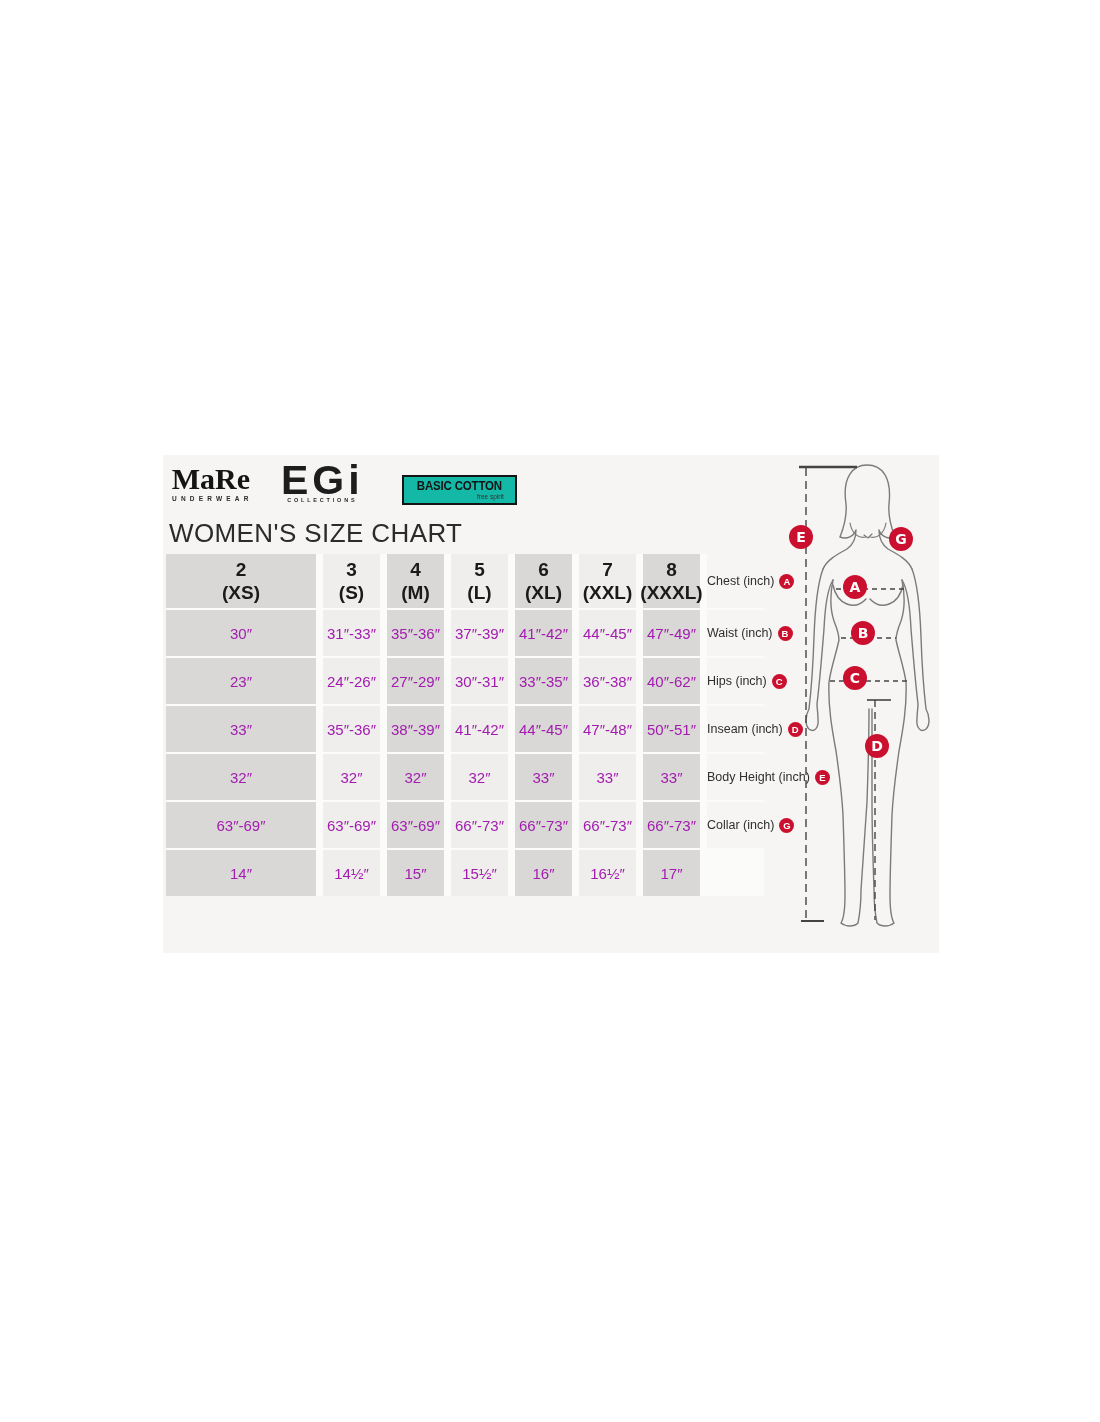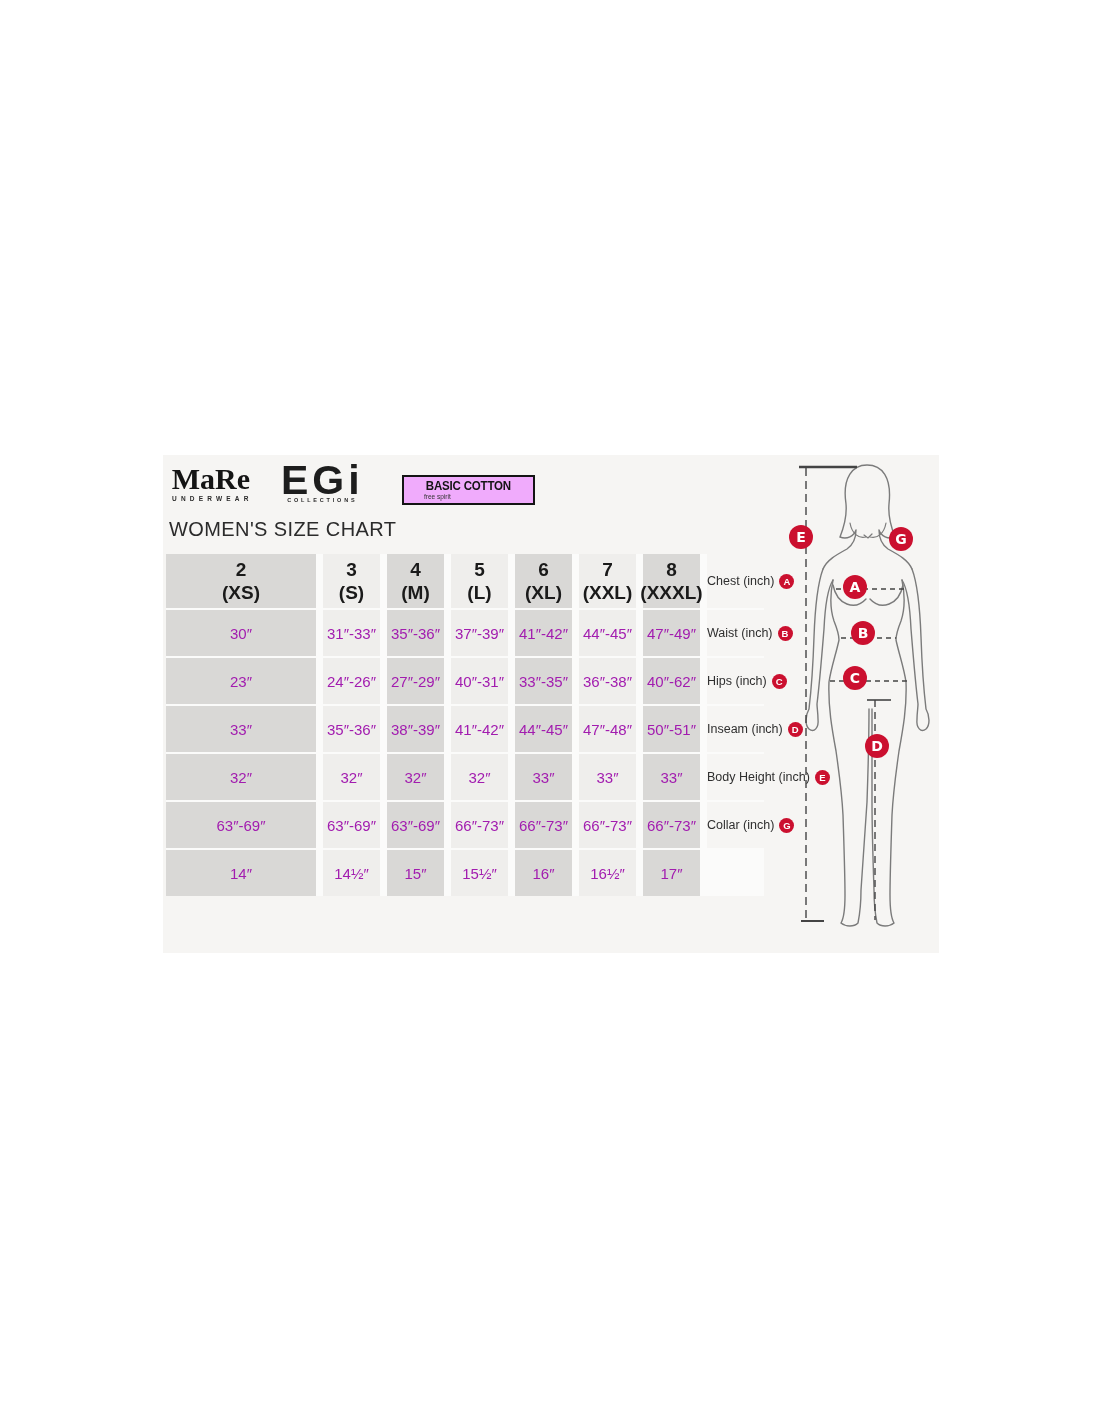--- a/index.html
+++ b/index.html
@@ -10,26 +10,26 @@
 
   
   .logo-mare { position:absolute; left:6px; top:9px; text-align:center; }
   .mare-name { font-family:"Liberation Serif", serif; font-weight:700; font-size:30px; line-height:30px; color:#141414; }
   .mare-sub  { font-size:6.5px; font-weight:700; letter-spacing:4.2px; color:#2a2a2a; margin-top:1px; padding-left:3px; }
 
   .logo-egi { position:absolute; left:118px; top:11px; text-align:center; }
   .egi-name { font-size:41px; line-height:29px; font-weight:700; letter-spacing:4px; color:#1d1d1d; }
   .egi-sub  { font-size:5.5px; font-weight:700; letter-spacing:2.8px; color:#2a2a2a; margin-top:2px; }
 
-  .logo-bc { position:absolute; left:239px; top:20px; border:2px solid #141414; background:#f0abfc; padding:2px 20px 3px; text-align:left; }
+  .logo-bc { position:absolute; left:239px; top:20px; border:2px solid #141414; background:#14b8a6; padding:2px 11px 3px; text-align:right; }
   .bc-line1 { font-size:12px; font-weight:700; letter-spacing:-0.2px; color:#141414; transform:scaleX(.96); }
   .bc-line2 { font-size:6.5px; color:#333333; margin-top:0; }
 
   
-  .title { position:absolute; left:6px; top:63px; font-size:20px; font-weight:500; letter-spacing:0.4px; color:#2b2b2b; }
+  .title { position:absolute; left:6px; top:63px; font-size:26px; font-weight:500; letter-spacing:0.4px; color:#2b2b2b; }
 
   
   .size-table {
     position:absolute; left:3px; top:99px;
     display:grid;
     grid-template-columns:150px repeat(7,57px);
     grid-template-rows:54px repeat(6,46px);
     column-gap:7px; row-gap:2px;
     background:#fbfbfa;
   }
@@ -118,21 +118,21 @@
         <div class="cell val dark">41″-42″</div>
         <div class="cell val light">44″-45″</div>
         <div class="cell val dark">47″-49″</div>
         <div class="cell rowlabel">
           <span>Waist (inch)</span>
           <span class="badge">B</span>
         </div>
         <div class="cell val dark">23″</div>
         <div class="cell val light">24″-26″</div>
         <div class="cell val dark">27″-29″</div>
-        <div class="cell val light">40″-31″</div>
+        <div class="cell val light">30″-31″</div>
         <div class="cell val dark">33″-35″</div>
         <div class="cell val light">36″-38″</div>
         <div class="cell val dark">40″-62″</div>
         <div class="cell rowlabel">
           <span>Hips (inch)</span>
           <span class="badge">C</span>
         </div>
         <div class="cell val dark">33″</div>
         <div class="cell val light">35″-36″</div>
         <div class="cell val dark">38″-39″</div>

